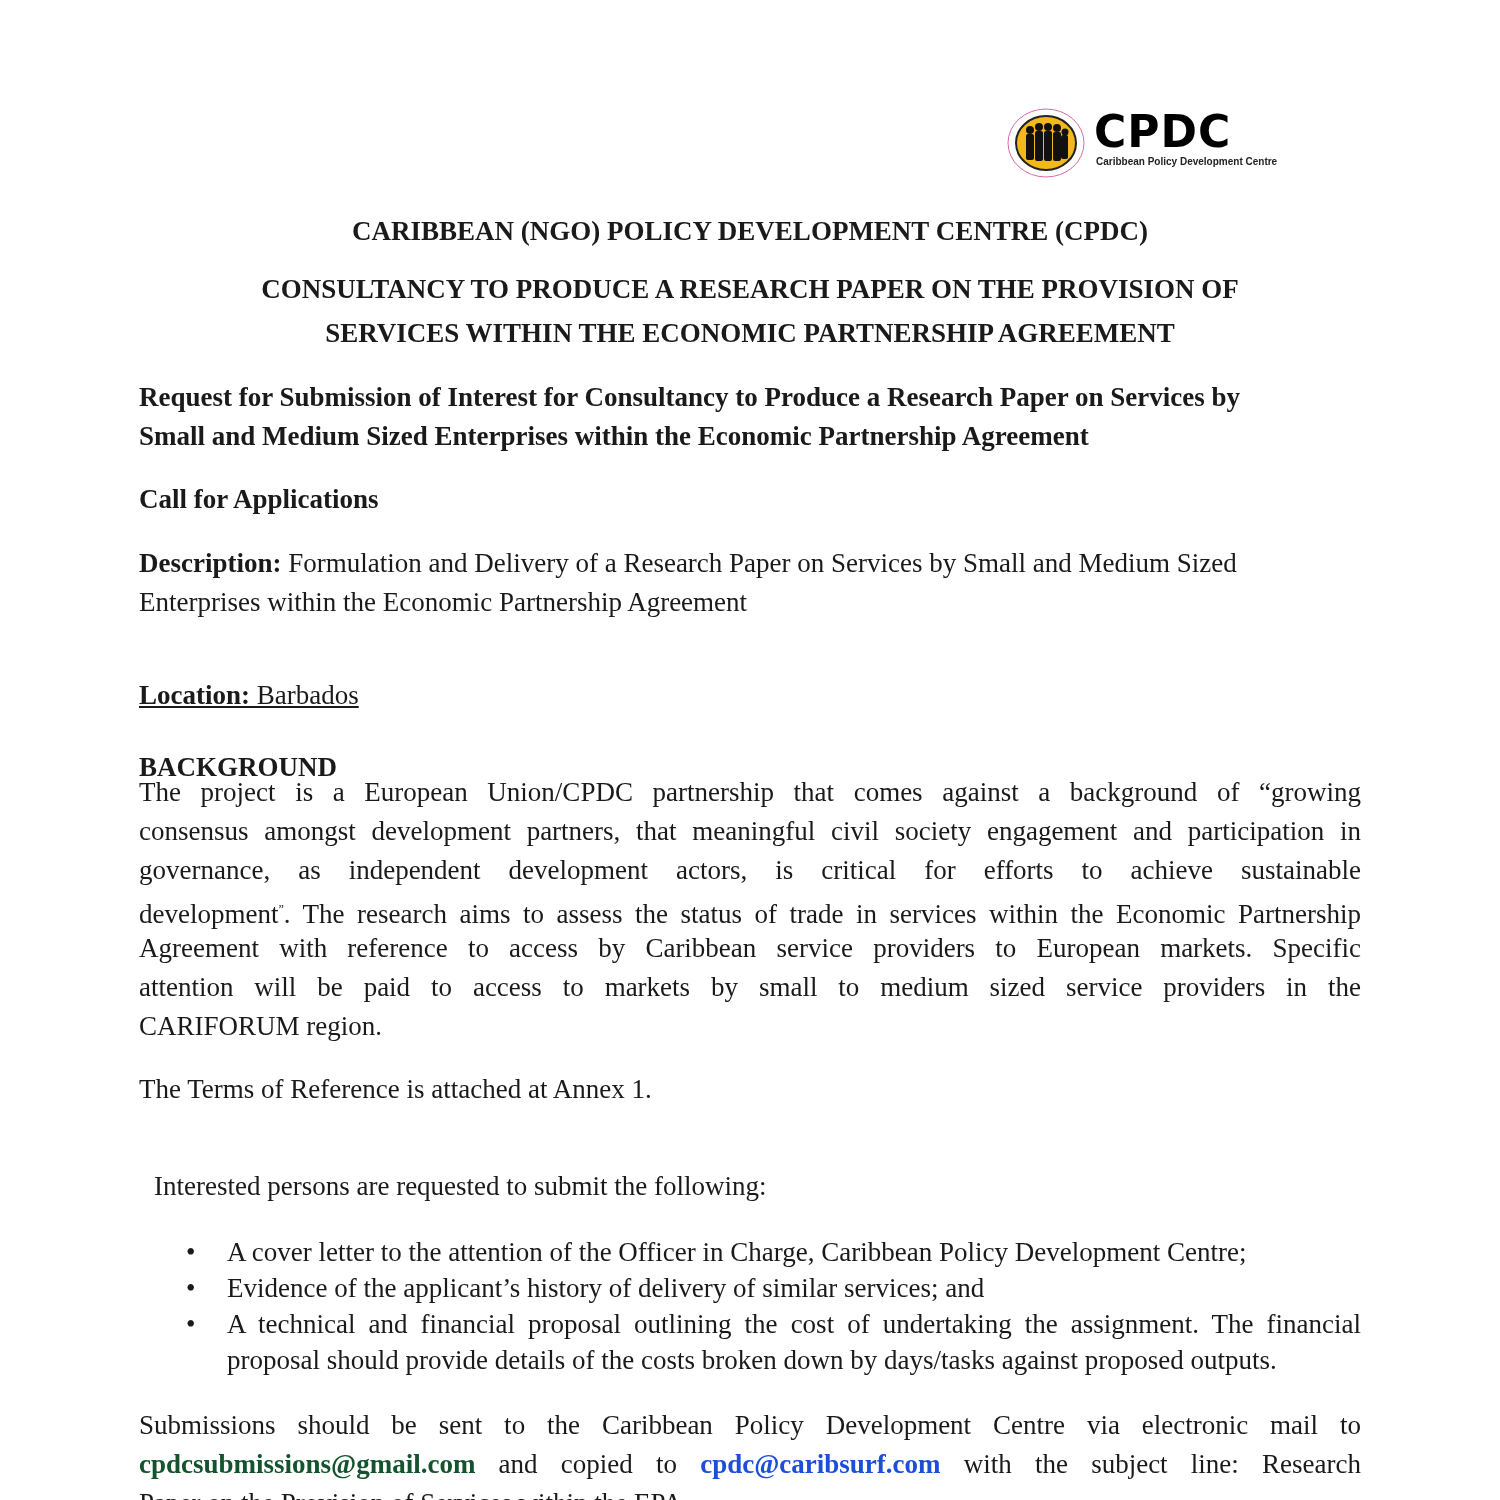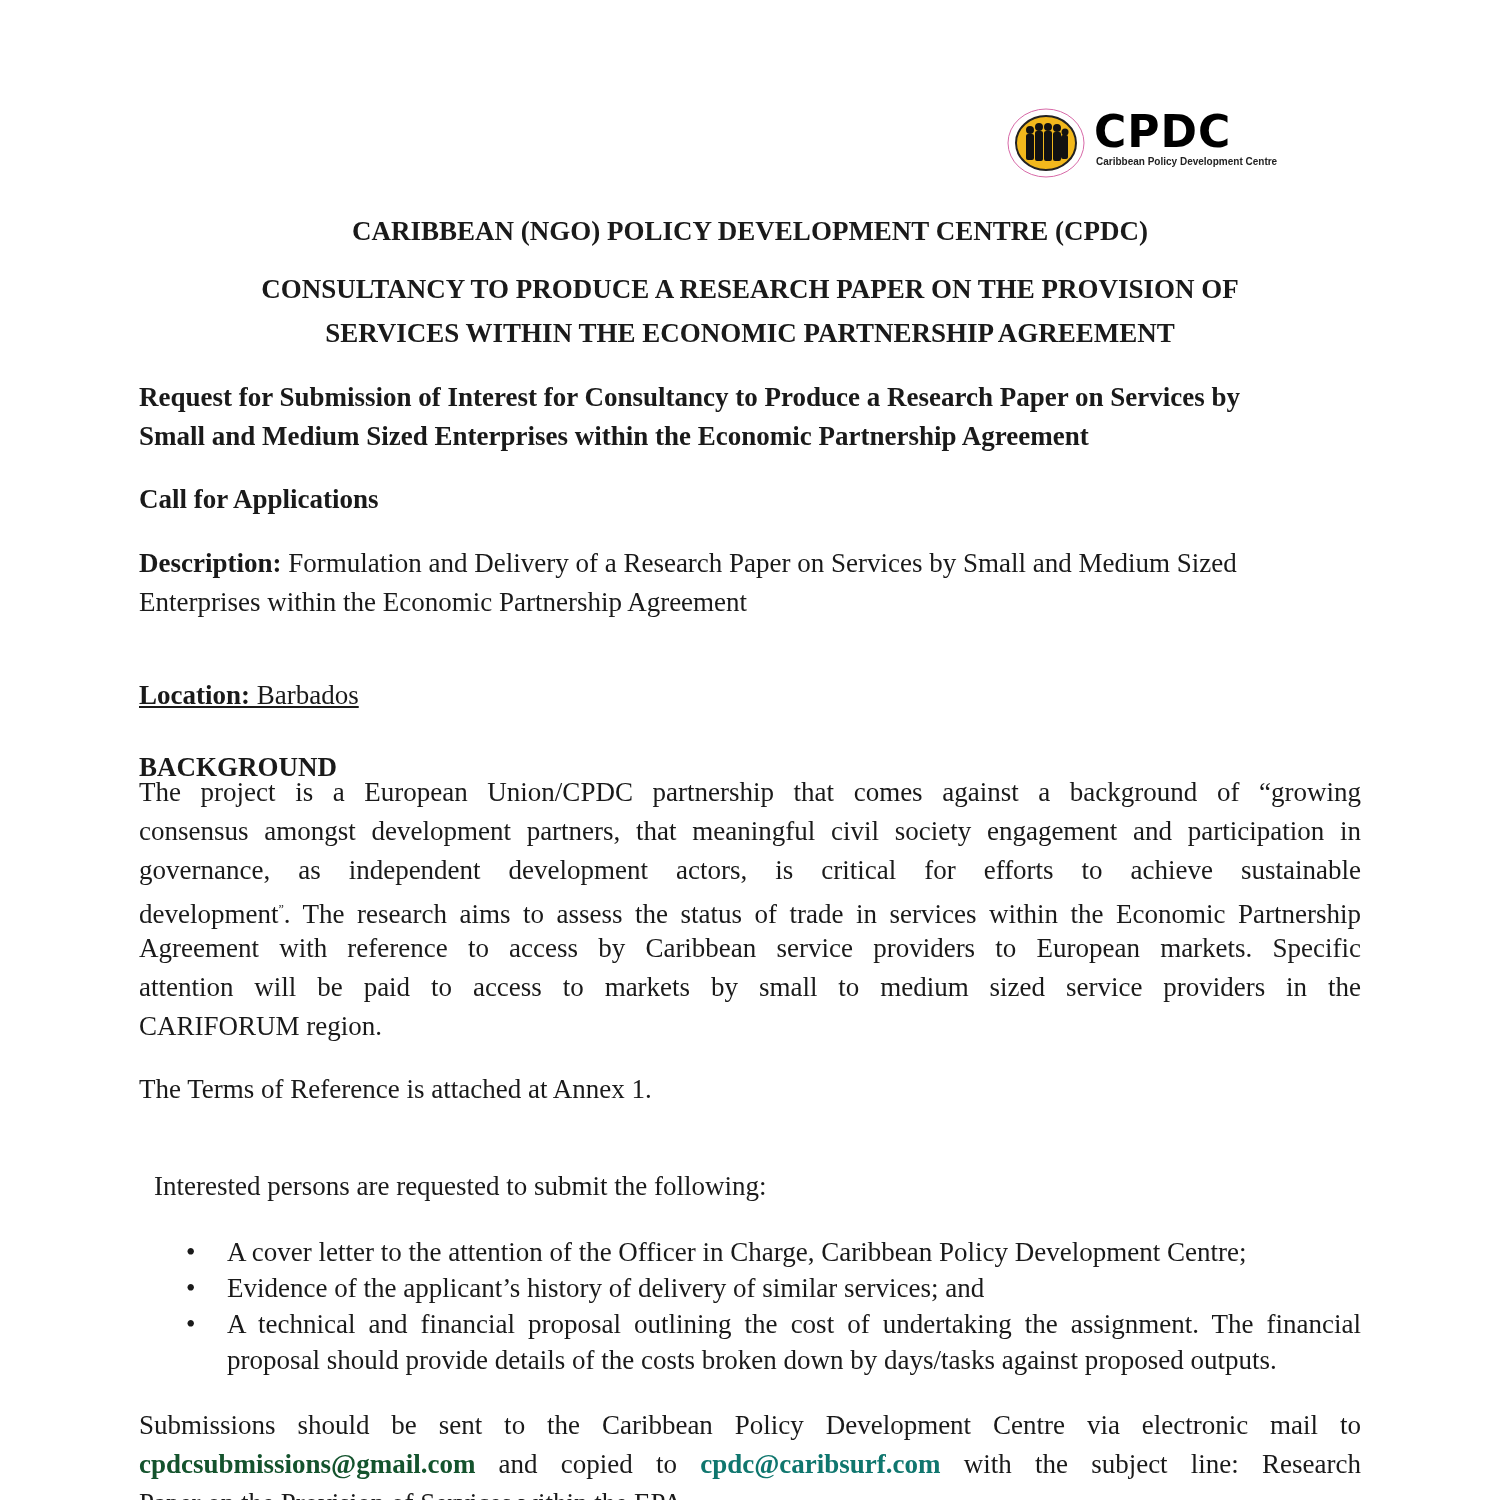--- a/index.html
+++ b/index.html
@@ -97,16 +97,16 @@
       <span>Evidence of the applicant’s history of delivery of similar services; and</span>
     </li>
     <li class="just">
       <span class="dot">•</span>
       <span>A technical and financial proposal outlining the cost of undertaking the assignment. The financial proposal should provide details of the costs broken down by days/tasks against proposed outputs.</span>
     </li>
   </ul>
 
   <div class="block just just-last" style="top:1406px;">Submissions should be sent to the Caribbean Policy Development Centre via electronic mail to</div>
   <div class="block just just-last" style="top:1445px;">
-    <a class="bold" style="color:#14532d;text-decoration:none;">cpdcsubmissions@gmail.com</a><span> and copied to </span><a class="bold" style="color:#0f766e;text-decoration:none;">cpdc@caribsurf.com</a><span> with the subject line: Research</span>
+    <a class="bold" style="color:#14532d;text-decoration:none;">cpdcsubmissions@gmail.com</a><span> and copied to </span><a class="bold" style="color:#1d4ed8;text-decoration:none;">cpdc@caribsurf.com</a><span> with the subject line: Research</span>
   </div>
   <div class="block" style="top:1484px;">Paper on the Provision of Services within the EPA</div>
 </div>
 
 </body></html>

